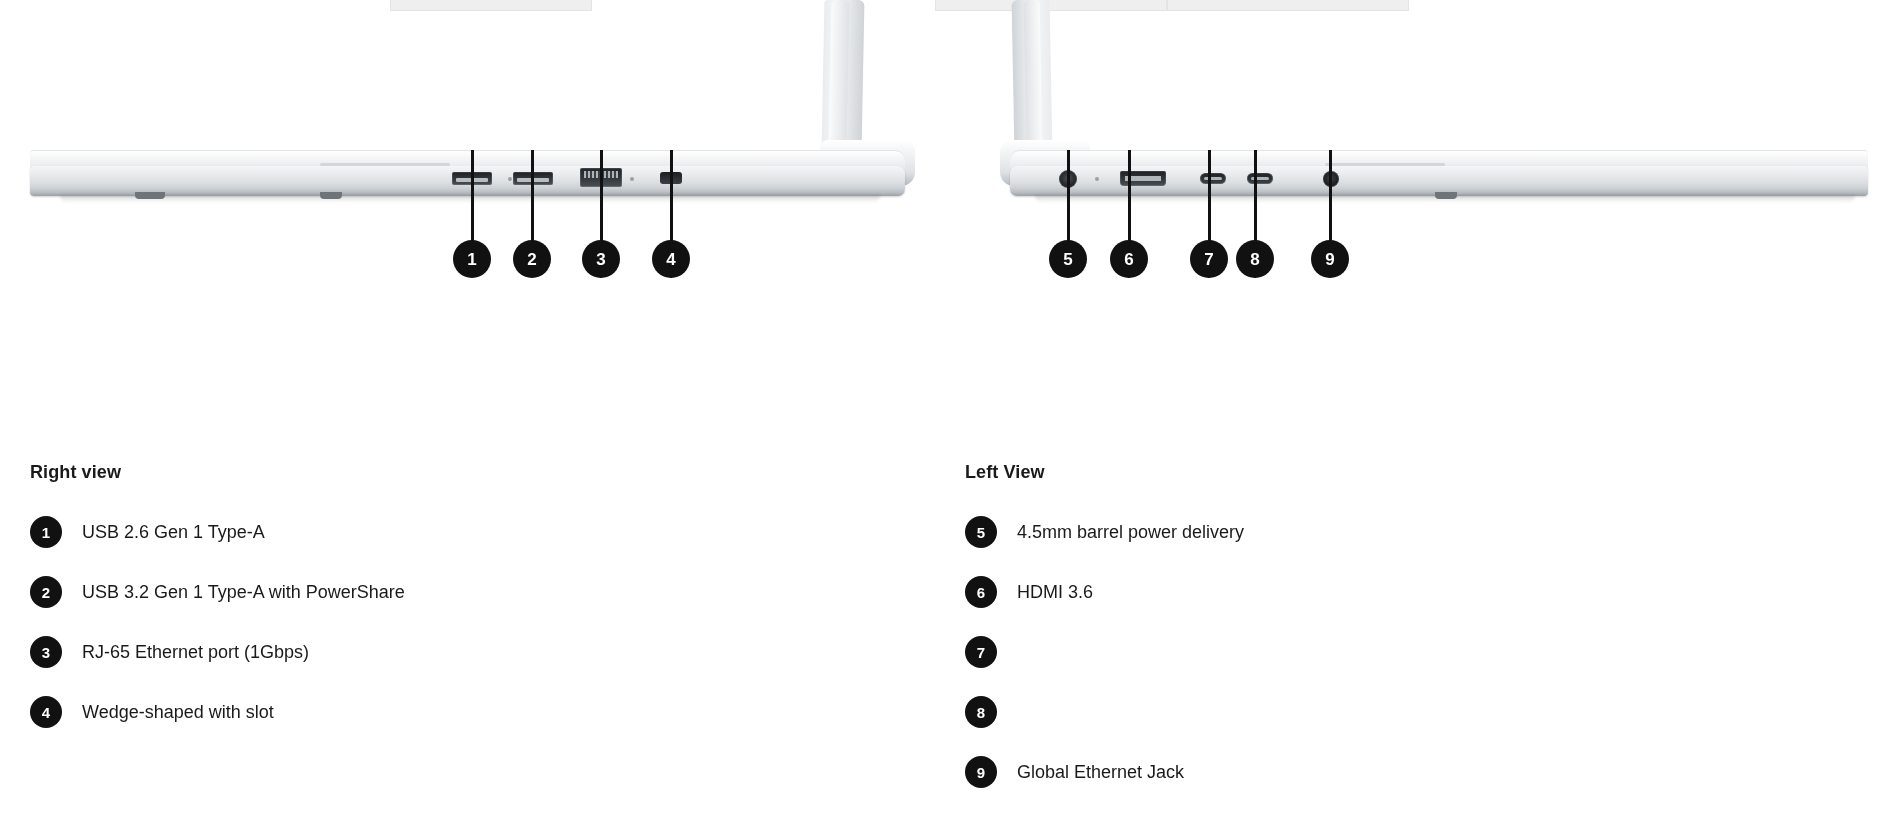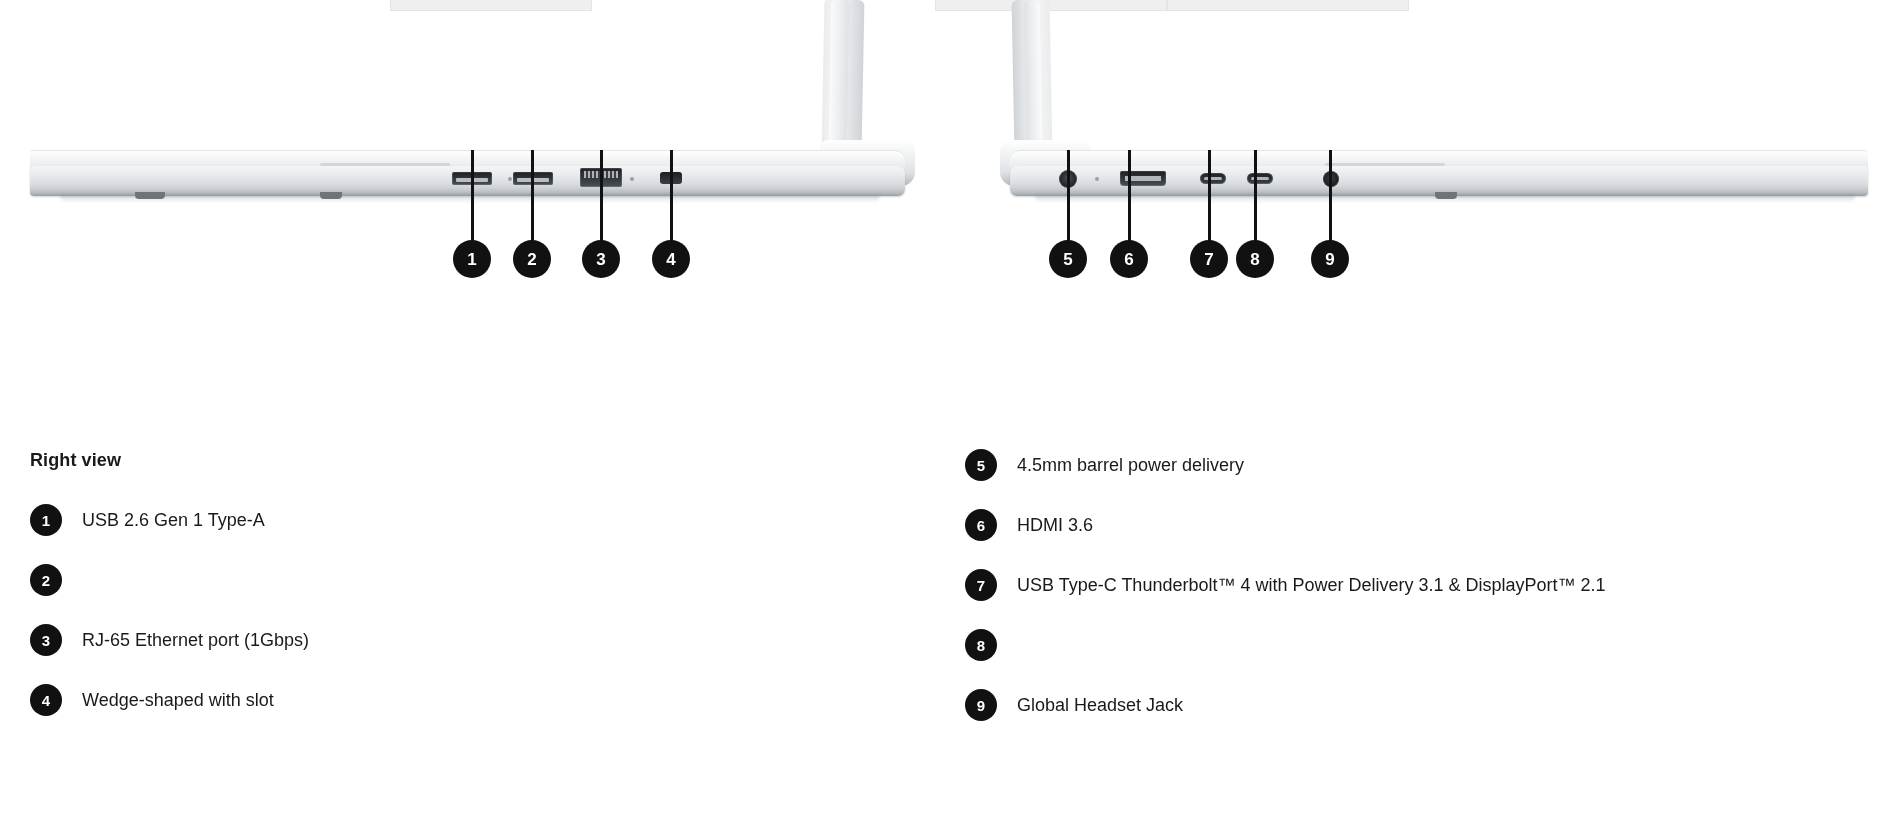--- a/index.html
+++ b/index.html
@@ -289,21 +289,21 @@
     font-weight: bold;
     display: flex;
     align-items: center;
     justify-content: center;
     line-height: 1;
   }
 
   
   .legend {
     position: absolute;
-    top: 450px;
+    top: 462px;
   }
   .legend.col-left  { left: 30px;  width: 900px; }
   .legend.col-right { left: 965px; width: 900px; }
 
   .legend-title {
     font-size: 18px;
     font-weight: bold;
     color: #1a1a1a;
     margin: 0 0 34px 0;
     letter-spacing: 0.1px;
@@ -408,53 +408,54 @@
   <div class="legend col-left">
     <div class="legend-title">Right view</div>
 
     <div class="legend-row">
       <div class="legend-badge">1</div>
       <div class="legend-text">USB 2.6 Gen 1 Type-A</div>
     </div>
 
     <div class="legend-row">
       <div class="legend-badge">2</div>
+      <div class="legend-text">USB 3.2 Gen 1 Type-A with PowerShare</div>
     </div>
 
     <div class="legend-row">
       <div class="legend-badge">3</div>
       <div class="legend-text">RJ-65 Ethernet port (1Gbps)</div>
     </div>
 
     <div class="legend-row">
       <div class="legend-badge">4</div>
       <div class="legend-text">Wedge-shaped with slot</div>
     </div>
   </div>
 
   <div class="legend col-right">
+    <div class="legend-title">Left View</div>
 
     <div class="legend-row">
       <div class="legend-badge">5</div>
       <div class="legend-text">4.5mm barrel power delivery</div>
     </div>
 
     <div class="legend-row">
       <div class="legend-badge">6</div>
       <div class="legend-text">HDMI 3.6</div>
     </div>
 
     <div class="legend-row">
       <div class="legend-badge">7</div>
-      <div class="legend-text">USB Type-C Thunderbolt™ 4 with Power Delivery 3.1 &amp; DisplayPort™ 2.1</div>
     </div>
 
     <div class="legend-row">
       <div class="legend-badge">8</div>
     </div>
 
     <div class="legend-row">
       <div class="legend-badge">9</div>
-      <div class="legend-text">Global Headset Jack</div>
+      <div class="legend-text">Global Ethernet Jack</div>
     </div>
   </div>
 
 </div>
 
 </body></html>

